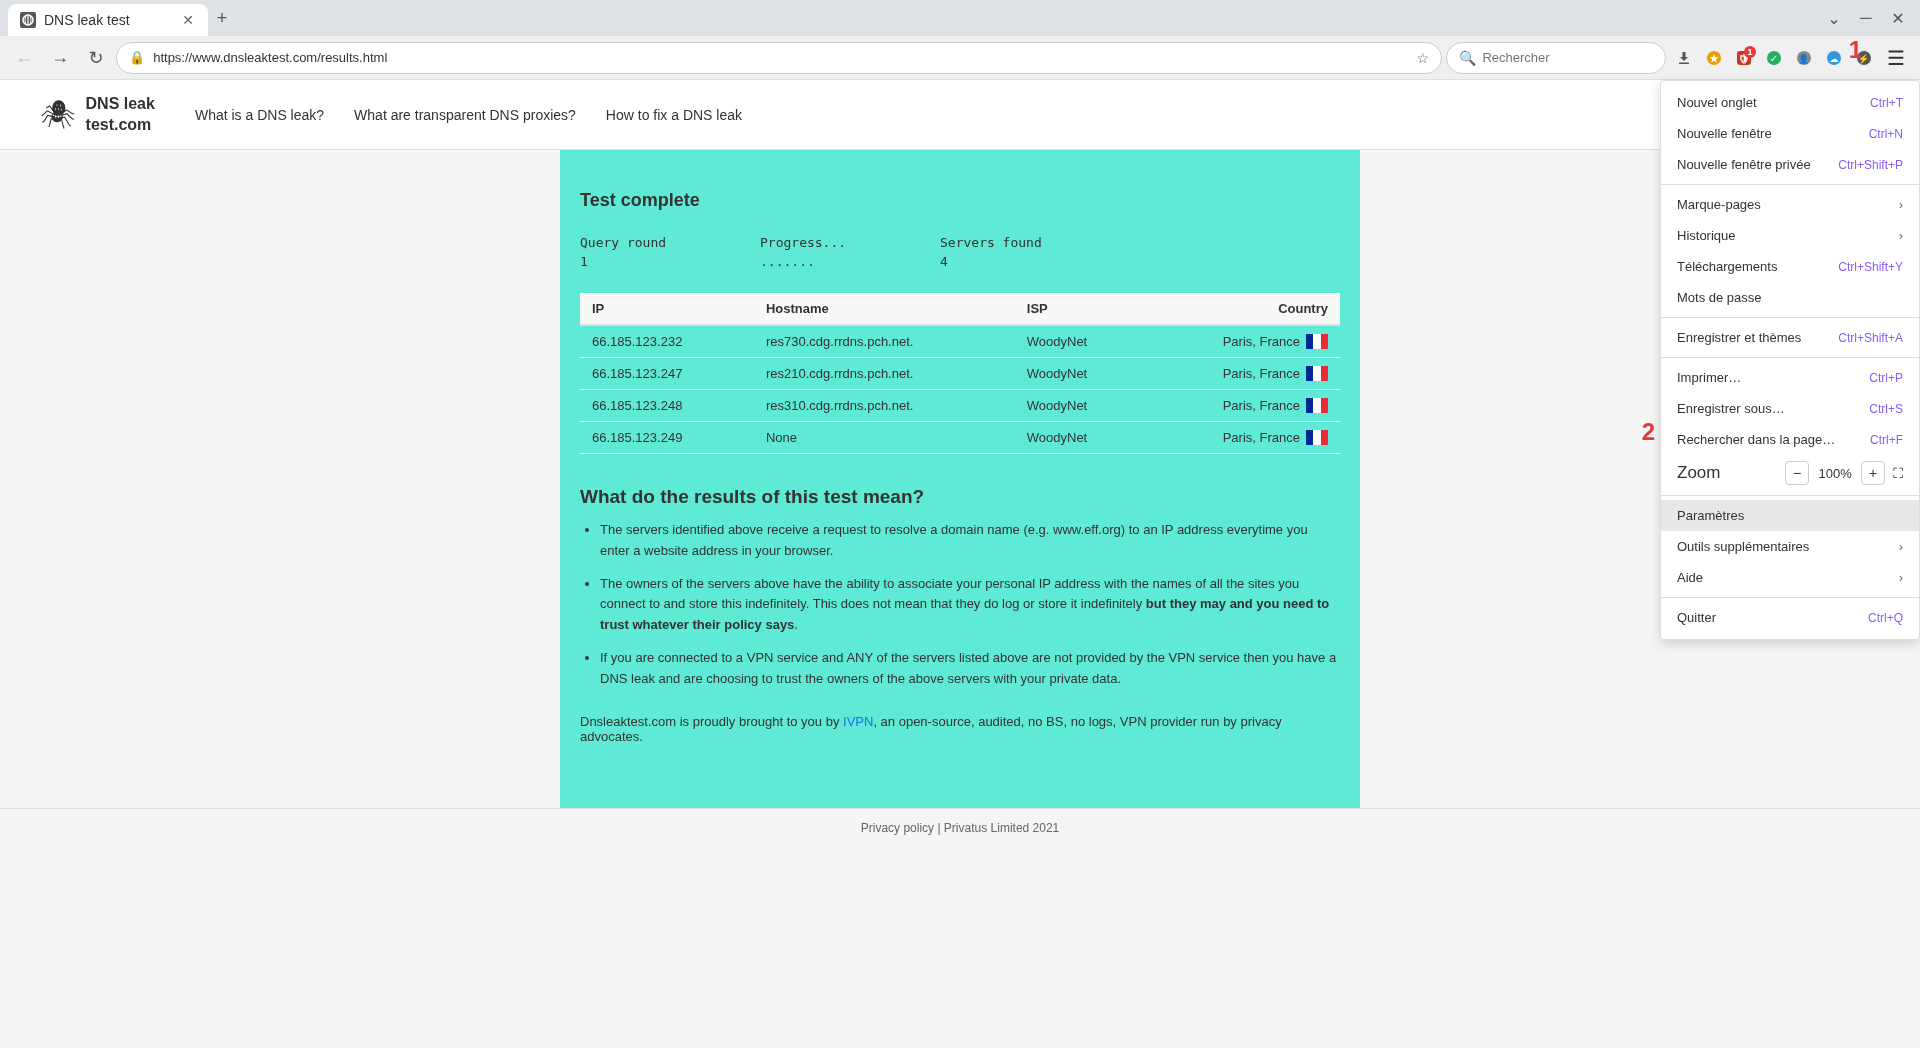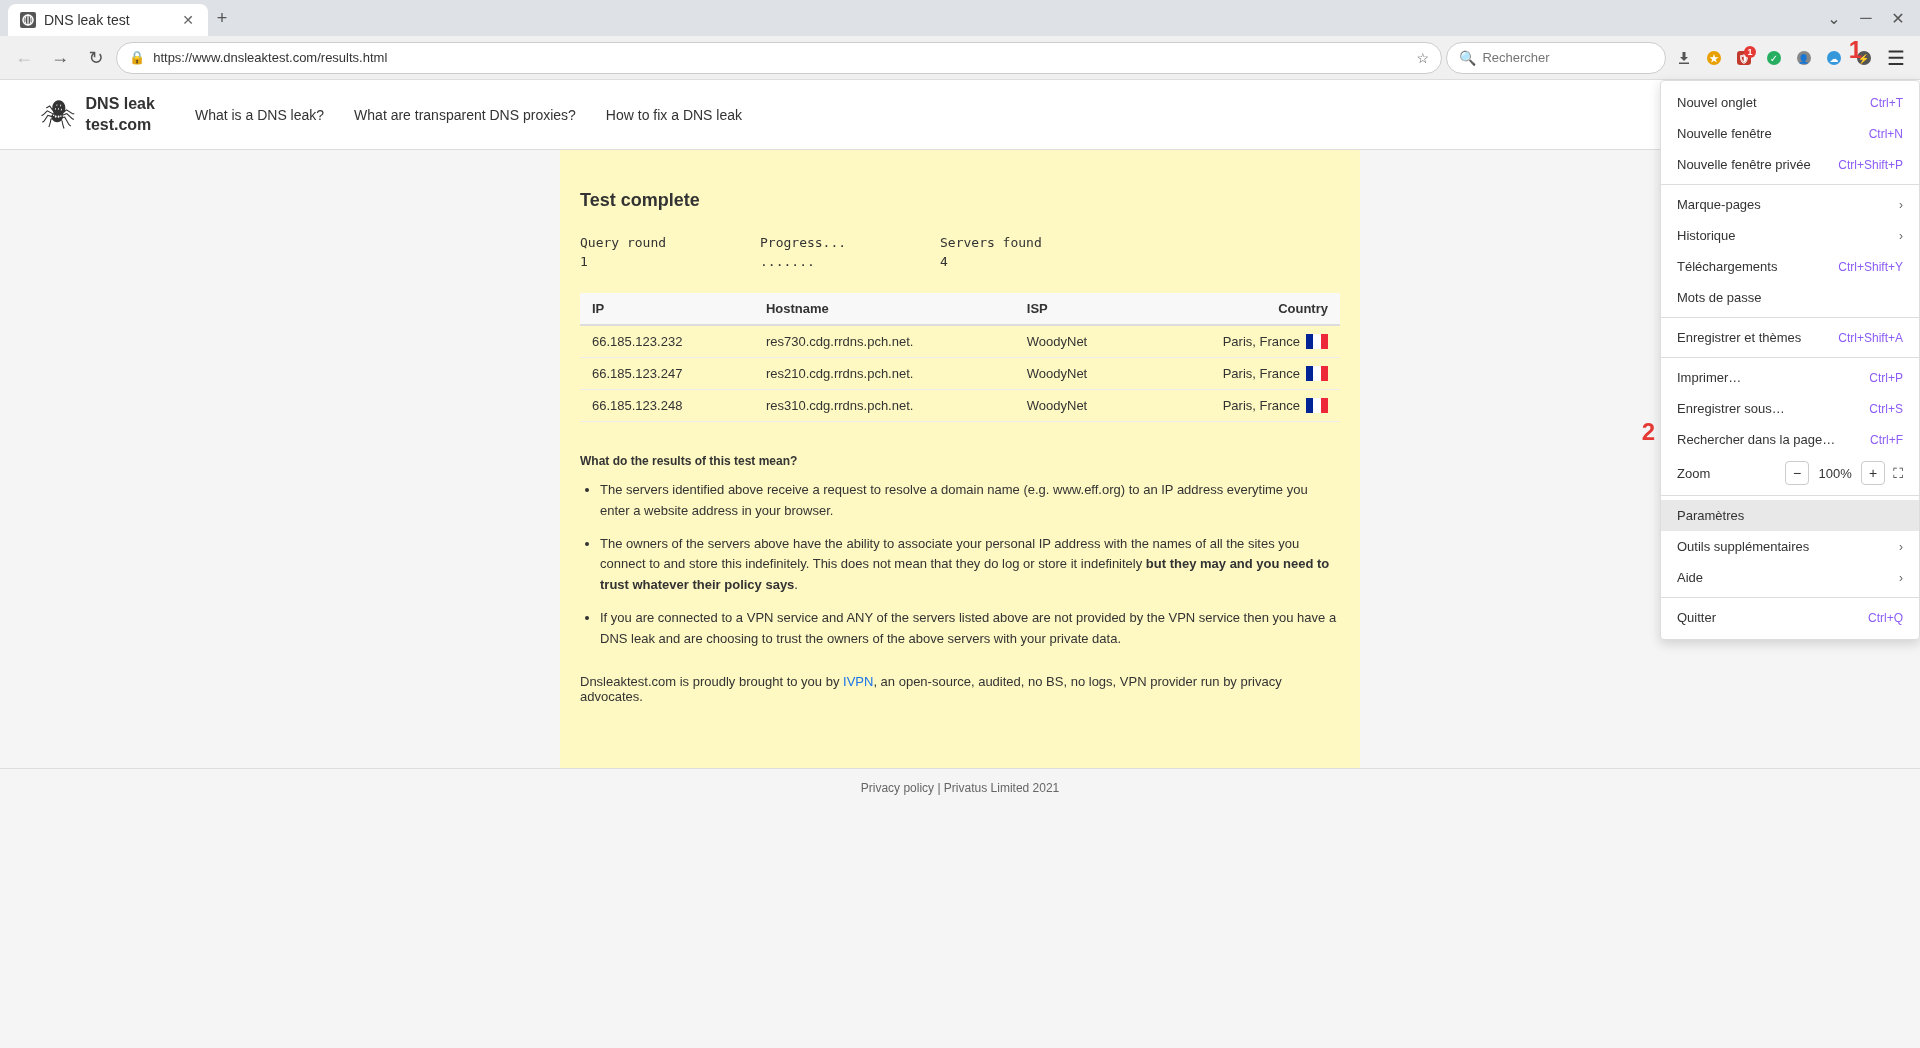--- a/index.html
+++ b/index.html
@@ -42,62 +42,62 @@
 
     
     .site-header { background: #fff; border-bottom: 1px solid #ddd; padding: 0 40px; display: flex; align-items: center; height: 70px; gap: 40px; }
     .site-logo { display: flex; align-items: center; gap: 10px; }
     .logo-icon { font-size: 28px; color: #333; }
     .logo-text { font-size: 16px; font-weight: bold; color: #333; line-height: 1.3; }
     .site-nav { display: flex; gap: 30px; align-items: center; }
     .site-nav-link { color: #333; text-decoration: none; font-size: 14px; cursor: pointer; }
 
     
-    .main-content { max-width: 800px; margin: 0 auto; padding: 40px 20px; background: #fef9c3; min-height: 600px; }
+    .main-content { max-width: 800px; margin: 0 auto; padding: 40px 20px; background: #5eead4; min-height: 600px; }
 
     .test-complete-title { font-size: 18px; font-weight: bold; color: #333; margin-bottom: 24px; }
 
     .progress-table { font-family: monospace; font-size: 13px; margin-bottom: 24px; color: #333; }
     .progress-table .header-row { display: flex; gap: 60px; margin-bottom: 4px; }
     .progress-table .data-row { display: flex; gap: 60px; }
     .col1 { width: 120px; }
     .col2 { width: 120px; }
     .col3 { width: 120px; }
 
     .results-table { width: 100%; border-collapse: collapse; margin-bottom: 32px; }
     .results-table th { text-align: left; padding: 8px 12px; font-size: 13px; font-weight: bold; color: #333; border-bottom: 2px solid #ddd; background: #f8f8f8; }
     .results-table th.right { text-align: right; }
     .results-table td { padding: 8px 12px; font-size: 13px; color: #333; border-bottom: 1px solid #eee; }
     .results-table td.right { text-align: right; }
     .flag { display: inline-flex; align-items: center; gap: 6px; }
     .flag-img { width: 22px; height: 15px; display: inline-block; }
     .flag-fr { background: linear-gradient(to right, #002395 33%, #fff 33% 66%, #ED2939 66%); }
 
     .results-meaning { margin-bottom: 24px; }
-    .results-meaning h3 { font-size: 12px; font-weight: bold; color: #333; margin-bottom: 12px; }
+    .results-meaning h3 { font-size: 19px; font-weight: bold; color: #333; margin-bottom: 12px; }
     .results-meaning ul { padding-left: 20px; }
     .results-meaning ul li { margin-bottom: 12px; font-size: 13px; color: #333; line-height: 1.6; }
     .results-meaning ul li strong { font-weight: bold; }
 
     .footer-note { font-size: 13px; color: #333; margin-bottom: 24px; }
     .footer-note a { color: #1a73e8; }
 
     
     .page-footer { background: #f5f5f5; text-align: center; padding: 12px; font-size: 12px; color: #666; border-top: 1px solid #ddd; }
 
     
     .dropdown-overlay { position: fixed; top: 80px; right: 0; z-index: 9999; }
     .dropdown-menu { background: #fff; border: 1px solid #ddd; border-radius: 4px; box-shadow: 0 4px 12px rgba(0,0,0,0.15); width: 260px; padding: 6px 0; }
     .menu-item { display: flex; align-items: center; justify-content: space-between; padding: 8px 16px; font-size: 13px; color: #333; cursor: pointer; }
     .menu-item:hover, .menu-item.active { background: #e8e8e8; }
     .menu-item .shortcut { color: #8b5cf6; font-size: 12px; }
     .menu-item .arrow { color: #666; font-size: 12px; }
     .menu-divider { height: 1px; background: #ddd; margin: 4px 0; }
     .zoom-row { display: flex; align-items: center; justify-content: space-between; padding: 6px 16px; }
-    .zoom-label { font-size: 13px; color: #333; }
+    .zoom-label { font-size: 17px; color: #333; }
     .zoom-controls { display: flex; align-items: center; gap: 8px; }
     .zoom-btn { width: 24px; height: 24px; display: flex; align-items: center; justify-content: center; border: 1px solid #ccc; border-radius: 4px; cursor: pointer; font-size: 14px; color: #333; }
     .zoom-value { font-size: 13px; color: #333; min-width: 36px; text-align: center; }
     .zoom-expand { font-size: 14px; color: #333; cursor: pointer; }
 
     
     .annotation { position: fixed; font-size: 24px; font-weight: bold; color: #e53935; z-index: 10000; pointer-events: none; }
     #ann1 { top: 36px; right: 58px; }
     #ann2 { top: 418px; right: 265px; }
   </style>
@@ -257,20 +257,30 @@
               <tr>
     <td>66.185.123.248</td>
     <td>res310.cdg.rrdns.pch.net.</td>
     <td>WoodyNet</td>
     <td class="right">
       <span class="flag">
         Paris, France <span class="flag-img flag-fr"></span>
       </span>
     </td>
   </tr>
+              <tr>
+    <td>66.185.123.249</td>
+    <td>None</td>
+    <td>WoodyNet</td>
+    <td class="right">
+      <span class="flag">
+        Paris, France <span class="flag-img flag-fr"></span>
+      </span>
+    </td>
+  </tr>
             </tbody>
         </table>
 
         <div class="results-meaning">
           <h3>What do the results of this test mean?</h3>
           <ul>
             <li>
               <span>The servers identified above receive a request to resolve a domain name (e.g. www.eff.org) to an IP address everytime you enter a website address in your browser.</span>
             </li>
             <li>

